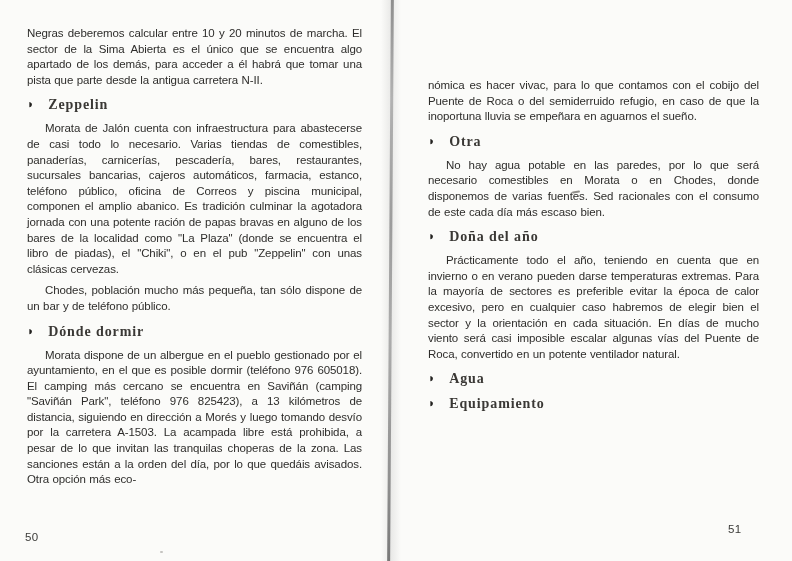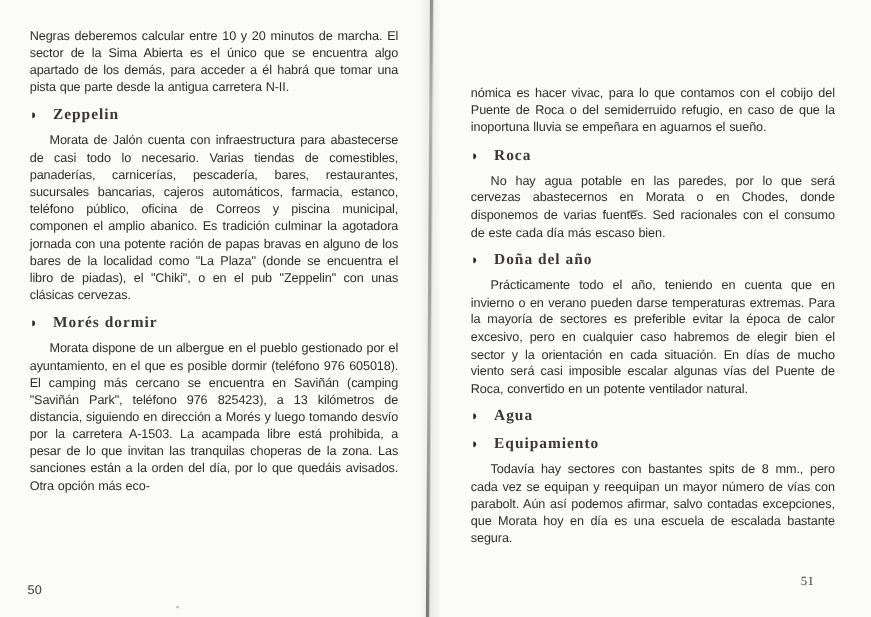--- a/index.html
+++ b/index.html
@@ -45,21 +45,21 @@
     transform: translateY(-1px);
   }
 
   .page-number {
     position: absolute;
     font-size: 11.5px;
     color: #3a3a38;
     letter-spacing: 0.3px;
   }
   .page-number.left  { left: 25px;  top: 531px; }
-  .page-number.right { left: 728px; top: 523px; font-family: Liberation Serif, serif; }
+  .page-number.right { left: 728px; top: 523px; }
 
   .gutter {
     position: absolute;
     left: 389px; top: -4px;
     width: 2.5px; height: 570px;
     transform: rotate(0.38deg);
     background: linear-gradient(to bottom,
       #7d7d7d 0%, #a9a9a9 18%, #8f8f8f 40%,
       #a2a2a2 60%, #808080 85%, #636363 100%);
     filter: blur(0.5px);
@@ -89,48 +89,48 @@
   <div class="gutter-haze"></div>
   <div class="gutter"></div>
 
   <div class="page-content left">
       <p class="body">Negras deberemos calcular entre 10 y 20 minutos de marcha. El sector de la Sima Abierta es el único que se encuentra algo apartado de los demás, para acceder a él habrá que tomar una pista que parte desde la antigua carretera N-II.</p>
       <div class="heading">
         <span class="bullet">◗</span>
         <span>Zeppelin</span>
       </div>
       <p class="body indent">Morata de Jalón cuenta con infraestructura para abastecerse de casi todo lo necesario. Varias tiendas de comestibles, panaderías, carnicerías, pescadería, bares, restaurantes, sucursales bancarias, cajeros automáticos, farmacia, estanco, teléfono público, oficina de Correos y piscina municipal, componen el amplio abanico. Es tradición culminar la agotadora jornada con una potente ración de papas bravas en alguno de los bares de la localidad como "La Plaza" (donde se encuentra el libro de piadas), el "Chiki", o en el pub "Zeppelin" con unas clásicas cervezas.</p>
+      <p class="body indent">Chodes, población mucho más pequeña, tan sólo dispone de un bar y de teléfono público.</p>
       <div class="heading">
         <span class="bullet">◗</span>
-        <span>Morés dormir</span>
+        <span>Dónde dormir</span>
       </div>
       <p class="body indent">Morata dispone de un albergue en el pueblo gestionado por el ayuntamiento, en el que es posible dormir (teléfono 976 605018). El camping más cercano se encuentra en Saviñán (camping "Saviñán Park", teléfono 976 825423), a 13 kilómetros de distancia, siguiendo en dirección a Morés y luego tomando desvío por la carretera A-1503. La acampada libre está prohibida, a pesar de lo que invitan las tranquilas choperas de la zona. Las sanciones están a la orden del día, por lo que quedáis avisados. Otra opción más eco-</p>
     </div>
 
   <div class="page-content right">
       <p class="body">nómica es hacer vivac, para lo que contamos con el cobijo del Puente de Roca o del semiderruido refugio, en caso de que la inoportuna lluvia se empeñara en aguarnos el sueño.</p>
       <div class="heading">
         <span class="bullet">◗</span>
-        <span>Roca</span>
+        <span>Otra</span>
       </div>
-      <p class="body indent">No hay agua potable en las paredes, por lo que será cervezas abastecernos en Morata o en Chodes, donde disponemos de varias fuentes. Sed racionales con el consumo de este cada día más escaso bien.</p>
+      <p class="body indent">No hay agua potable en las paredes, por lo que será necesario comestibles en Morata o en Chodes, donde disponemos de varias fuentes. Sed racionales con el consumo de este cada día más escaso bien.</p>
       <div class="heading">
         <span class="bullet">◗</span>
         <span>Doña del año</span>
       </div>
       <p class="body indent">Prácticamente todo el año, teniendo en cuenta que en invierno o en verano pueden darse temperaturas extremas. Para la mayoría de sectores es preferible evitar la época de calor excesivo, pero en cualquier caso habremos de elegir bien el sector y la orientación en cada situación. En días de mucho viento será casi imposible escalar algunas vías del Puente de Roca, convertido en un potente ventilador natural.</p>
       <div class="heading">
         <span class="bullet">◗</span>
         <span>Agua</span>
       </div>
       <div class="heading">
         <span class="bullet">◗</span>
         <span>Equipamiento</span>
       </div>
-      <p class="body indent">Todavía hay sectores con bastantes spits de 8 mm., pero cada vez se equipan y reequipan un mayor número de vías con parabolt. Aún así podemos afirmar, salvo contadas excepciones, que Morata hoy en día es una escuela de escalada bastante segura.</p>
     </div>
 
   <div class="page-number left">50</div>
 
   <div class="page-number right">51</div>
 
   <div class="speck s1"></div>
   <div class="speck s2"></div>
 
 </div>

